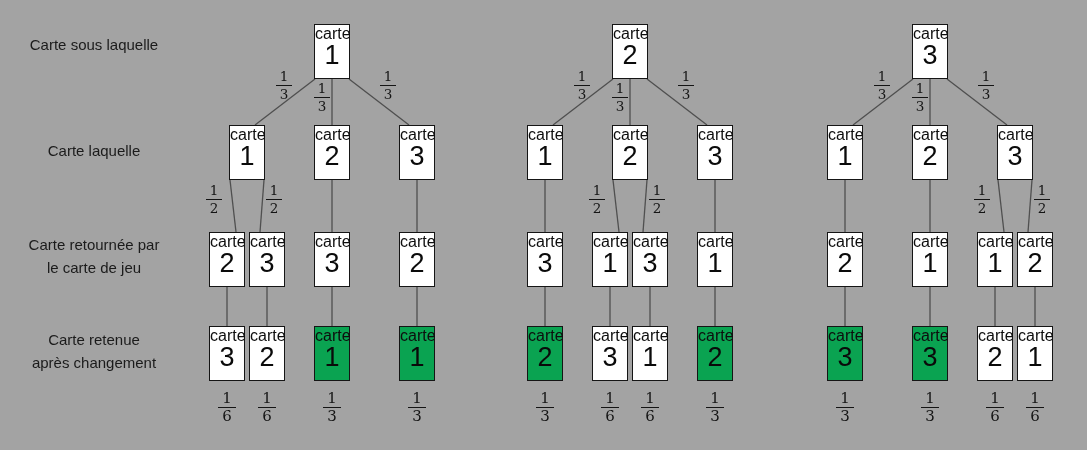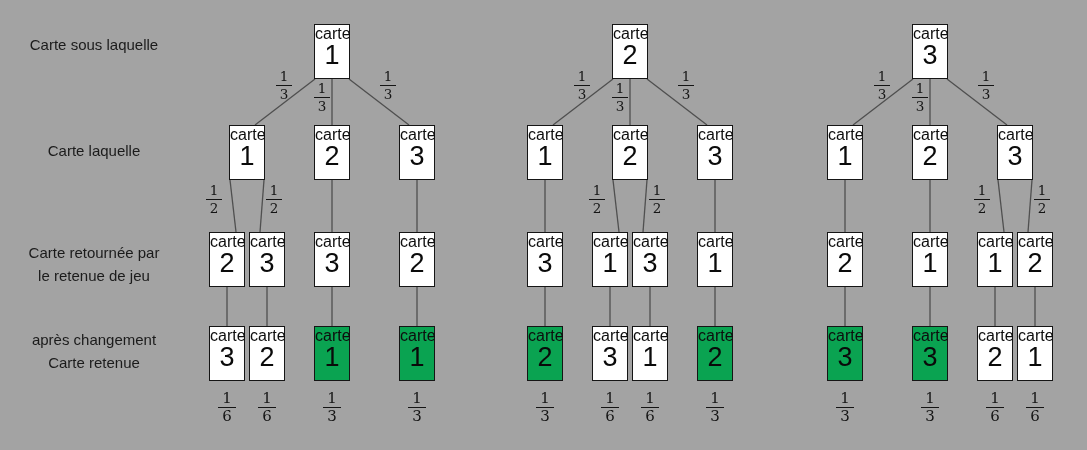--- a/index.html
+++ b/index.html
@@ -68,27 +68,27 @@
       <line x1="1035" y1="287" x2="1035" y2="326" stroke="#4f4f4f" stroke-width="1.3"></line>
     </svg>
 
   <div>
     <div class="row-label" style="top:33px">
       <div>Carte sous laquelle</div>
     </div>
     <div class="row-label" style="top:139px">
       <div>Carte laquelle</div>
     </div>
-    <div class="row-label" style="top:241px">
+    <div class="row-label" style="top:233px">
       <div>Carte retournée par</div>
-      <div>le retenue de jeu</div>
+      <div>le carte de jeu</div>
     </div>
     <div class="row-label" style="top:328px">
+      <div>Carte retenue</div>
       <div>après changement</div>
-      <div>Carte retenue</div>
     </div>
   </div>
 
   <div id="trees">
       <div class="card" style="left: 314px; top: 24px;">
         <div class="card-word">carte</div>
         <div class="card-num">1</div>
       </div>
       <div class="frac" style="left: 276px; top: 68px;">
         <span class="num">1</span>

